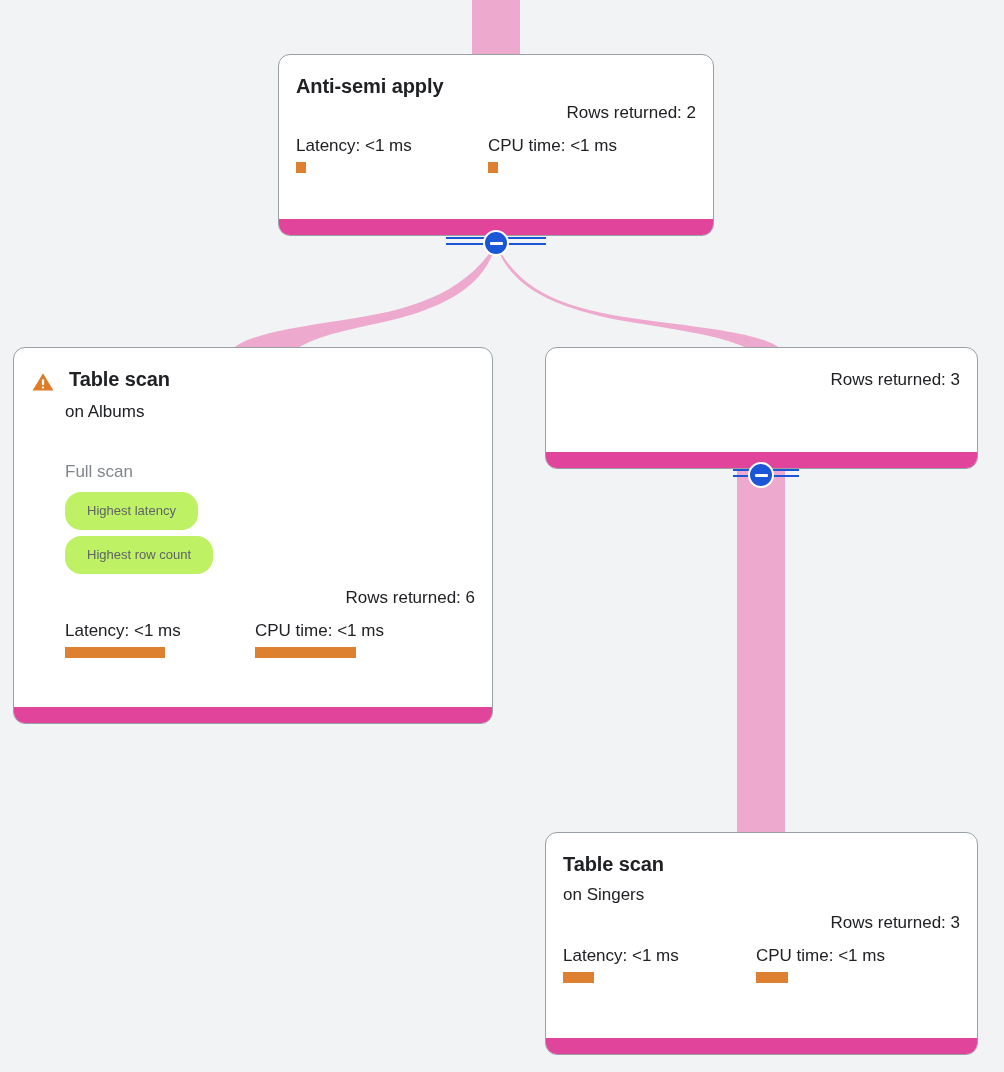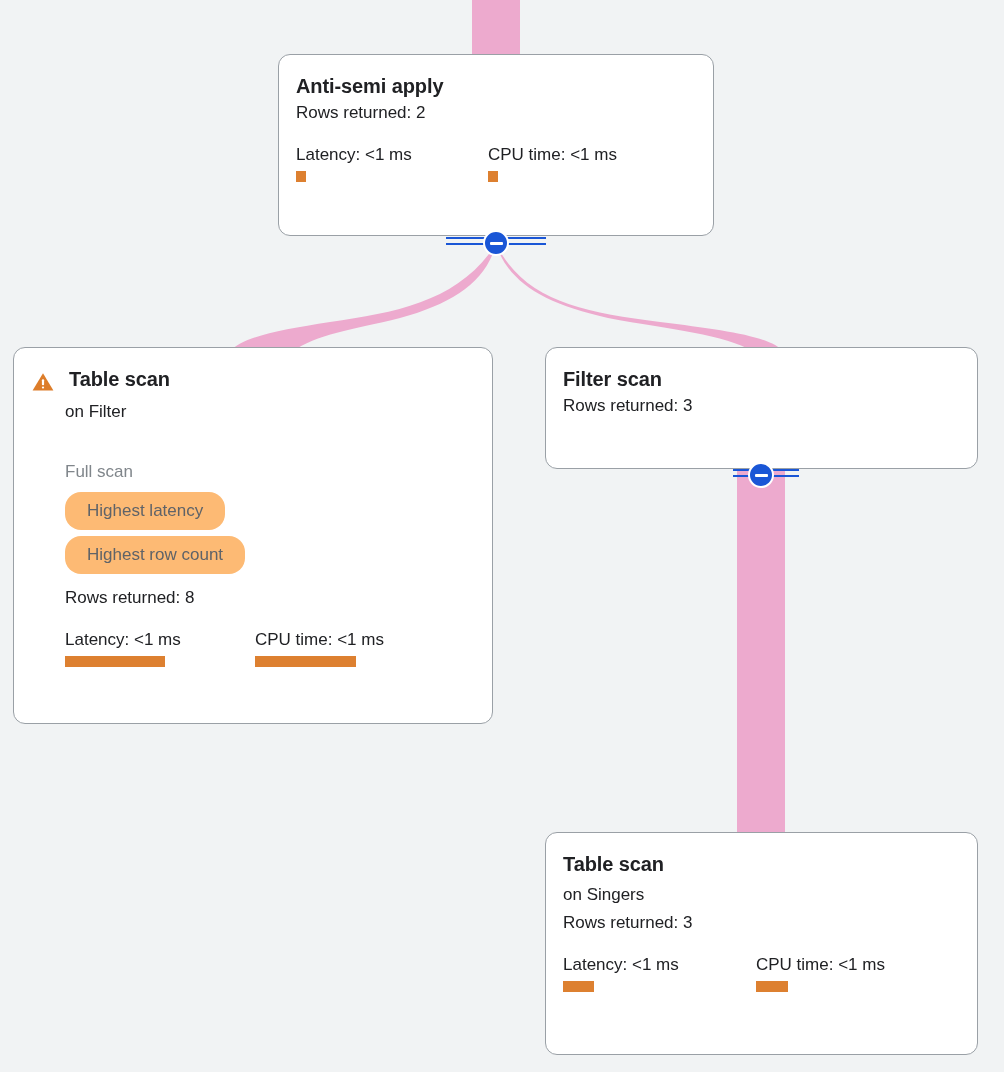--- a/index.html
+++ b/index.html
@@ -33,21 +33,21 @@
 
   
   .node {
     position: absolute;
     background: #FFFFFF;
     border: 1px solid #9AA0A6;
     border-radius: 12px;
     box-sizing: border-box;
     overflow: hidden;
     display: flex;
-    flex-direction: row;
+    flex-direction: column;
   }
   .node-body {
     flex: 1 1 auto;
     padding: 18px 17px 10px 17px;
     position: relative;
   }
   .node-footer {
     height: 16px;
     background: #E0449B;
     flex: 0 0 auto;
@@ -76,46 +76,47 @@
     margin-top: 4px;
   }
   .node-sub.muted {
     color: #80868B;
     margin-top: 32px;
   }
   .rows-line {
     font-size: 17px;
     color: #202124;
     line-height: 28px;
+    text-align: right;
   }
 
   
   .indent {
     margin-left: 34px;
   }
 
   
   .chips {
     margin: 6px 0 4px 0;
   }
   .chip {
     display: inline-block;
-    background: #fdba74;
+    background: #bef264;
     color: #5F6368;
     border-radius: 16px;
-    font-size: 17px;
+    font-size: 13px;
     line-height: 20px;
     padding: 9px 22px;
     margin: 0 0 6px 0;
   }
 
   
   .metrics {
     display: flex;
-    margin-top: 17px;
+    margin-top: 8px;
   }
   .metric {
     flex: 0 0 auto;
   }
   .metric-label {
     font-size: 17px;
     color: #202124;
     line-height: 22px;
     white-space: nowrap;
   }
@@ -226,50 +227,47 @@
       <div class="node-title-row">
         <svg class="warn-icon" viewBox="0 0 24 24" width="24" height="24">
           <path d="M12 3.2 L22.4 20.6 L1.6 20.6 Z" fill="#DD7D2A"></path>
           <rect x="10.9" y="9.2" width="2.2" height="6.0" rx="1" fill="#FFFFFF"></rect>
           <rect x="10.9" y="16.4" width="2.2" height="2.2" rx="1" fill="#FFFFFF"></rect>
         </svg>
         <div class="node-title">Table scan</div>
       </div>
 
       <div class="indent">
-        <div class="node-sub">on Filter</div>
+        <div class="node-sub">on Albums</div>
         <div class="node-sub muted">Full scan</div>
 
         <div class="chips">
           <div><span class="chip">Highest latency</span></div>
           <div><span class="chip">Highest row count</span></div>
         </div>
 
-        <div class="rows-line">Rows returned: 8</div>
+        <div class="rows-line">Rows returned: 6</div>
 
         <div class="metrics">
           <div class="metric" style="width:190px;">
             <div class="metric-label">Latency: &lt;1 ms</div>
             <div class="metric-bar" style="width:100px;"></div>
           </div>
           <div class="metric">
             <div class="metric-label">CPU time: &lt;1 ms</div>
             <div class="metric-bar" style="width:101px;"></div>
           </div>
         </div>
       </div>
     </div>
     <div class="node-footer"></div>
   </div>
 
   <div class="node" style="left:545px; top:347px; width:433px; height:122px;">
     <div class="node-body">
-      <div class="node-title-row">
-        <div class="node-title">Filter scan</div>
-      </div>
       <div class="rows-line">Rows returned: 3</div>
     </div>
     <div class="node-footer"></div>
   </div>
 
   <div class="collapse-toggle" style="left:711px; top:461px;">
     <svg class="collapse-rails" viewBox="0 0 100 18" width="100" height="18">
       <rect x="22" y="3" width="28" height="2" fill="#1A56D6"></rect>
       <rect x="22" y="9" width="28" height="2" fill="#1A56D6"></rect>
       <rect x="60" y="3" width="28" height="2" fill="#1A56D6"></rect>

